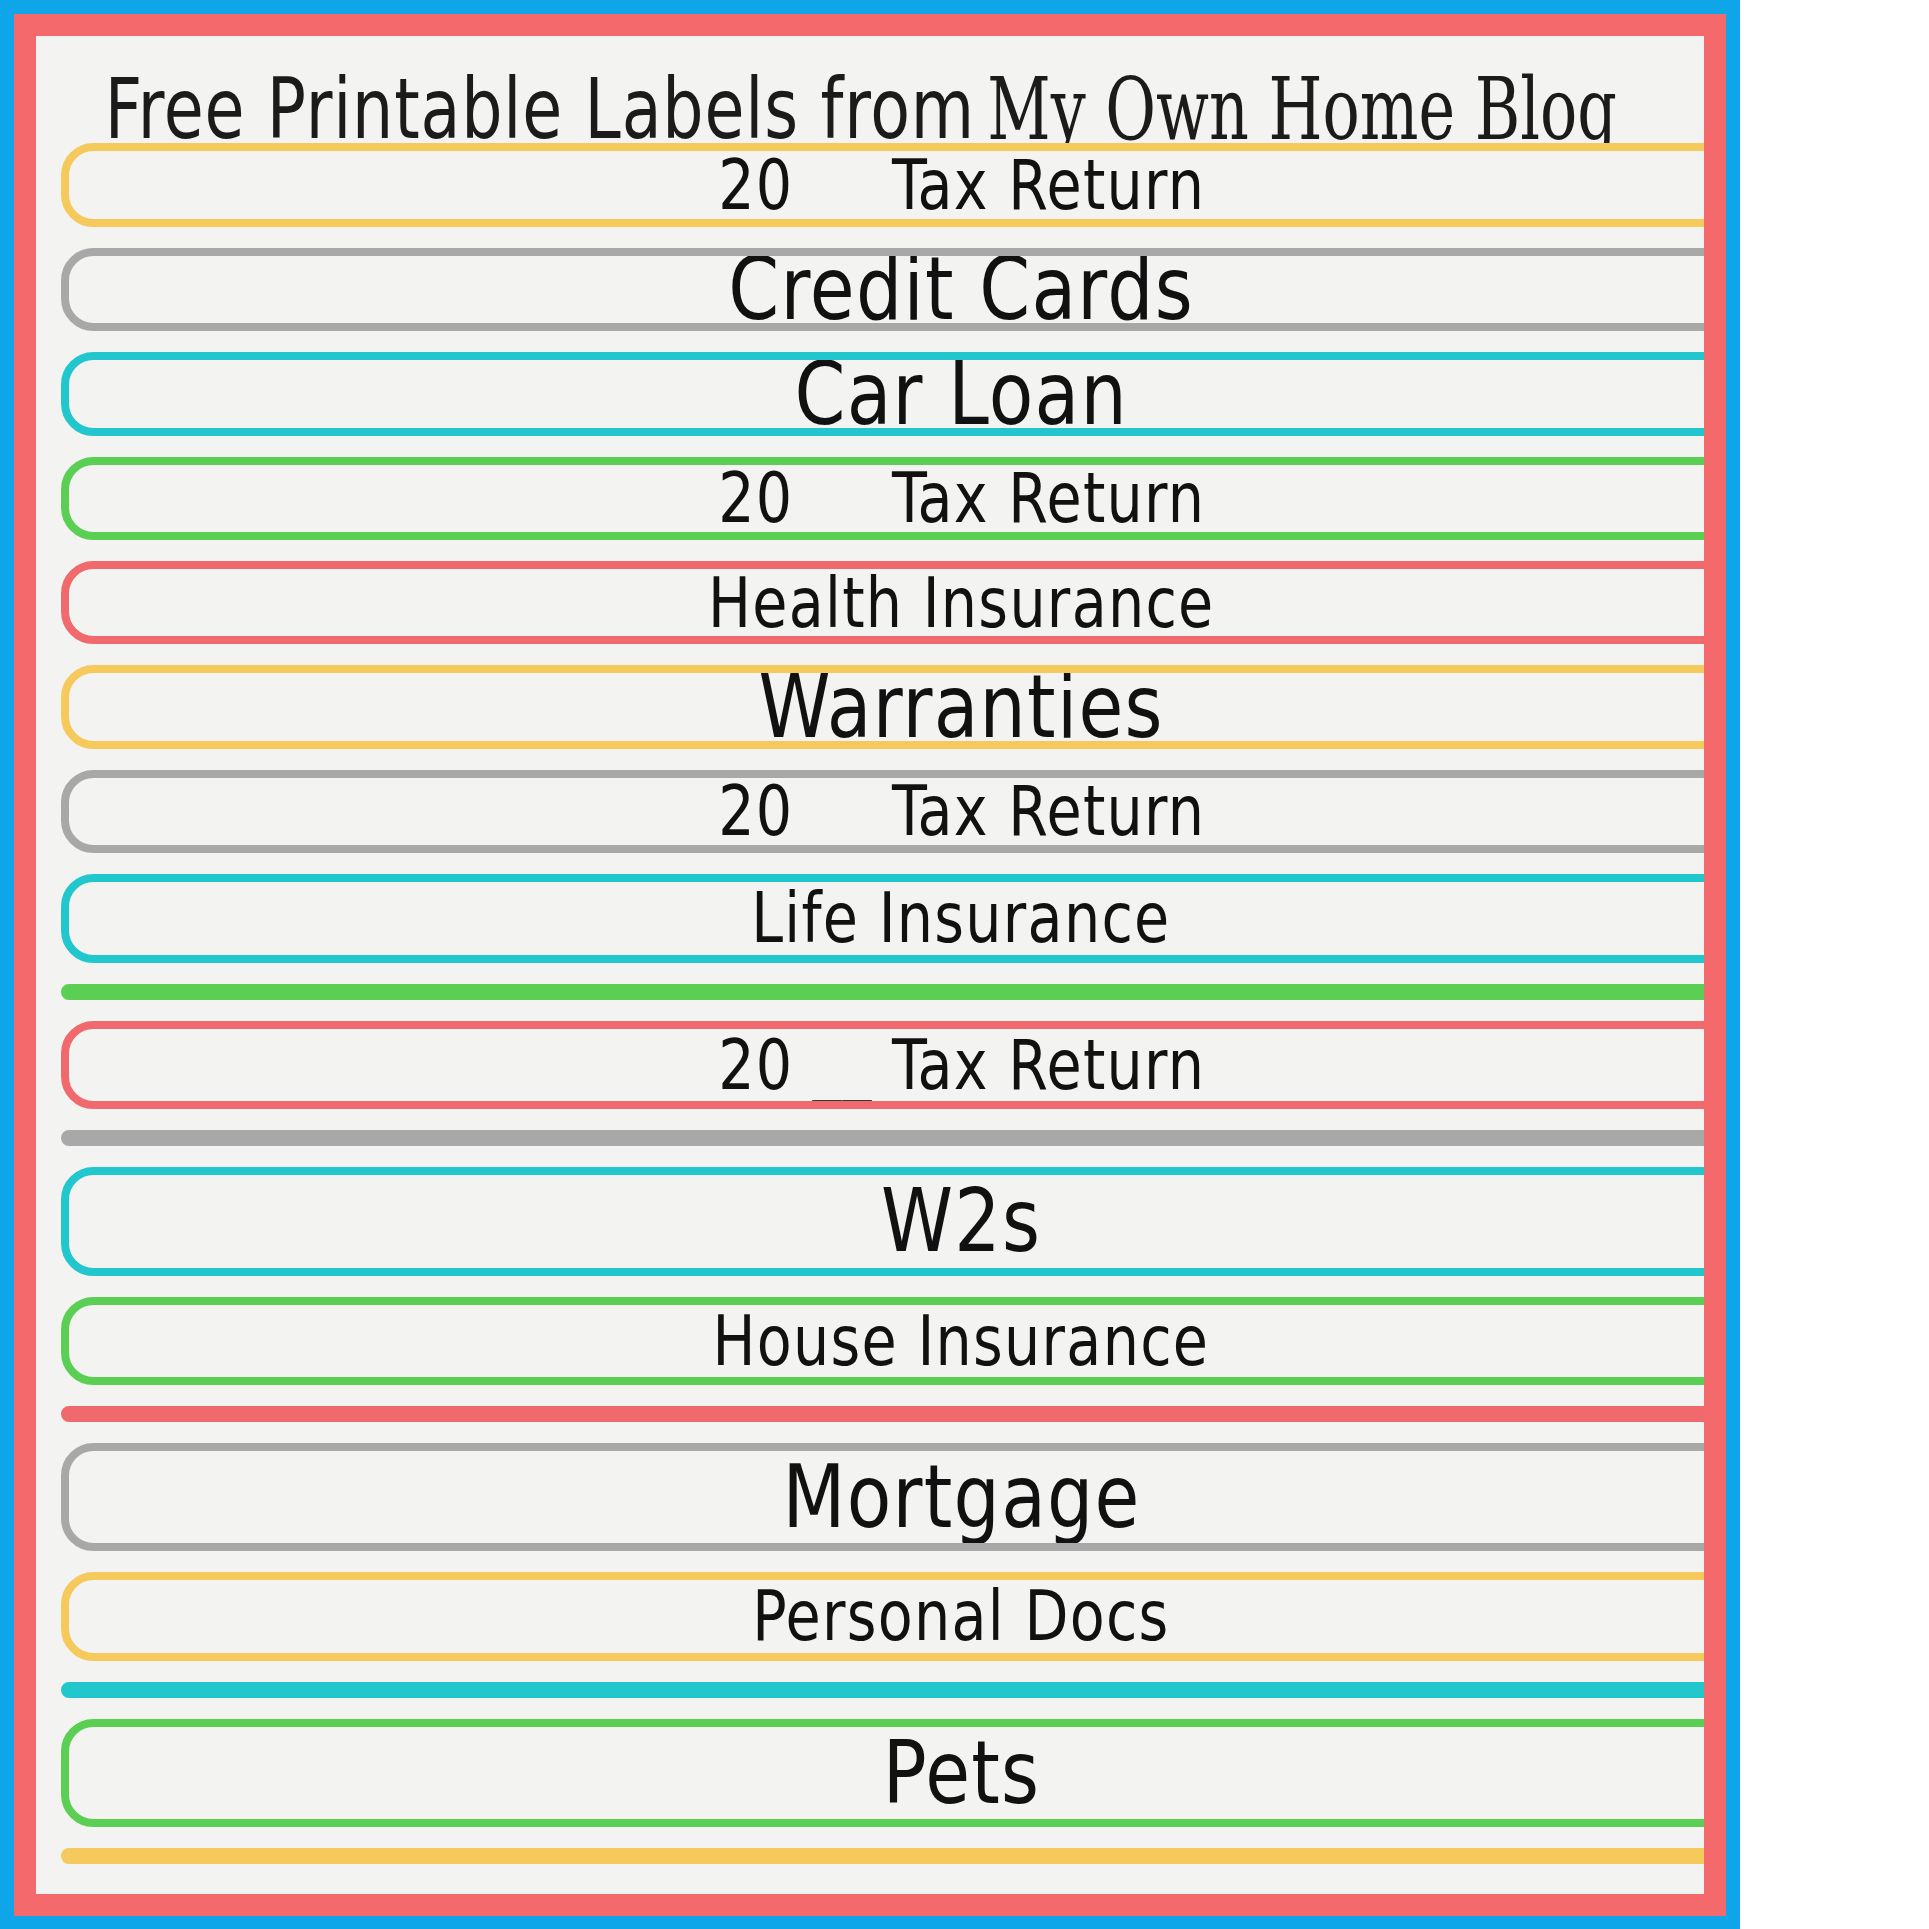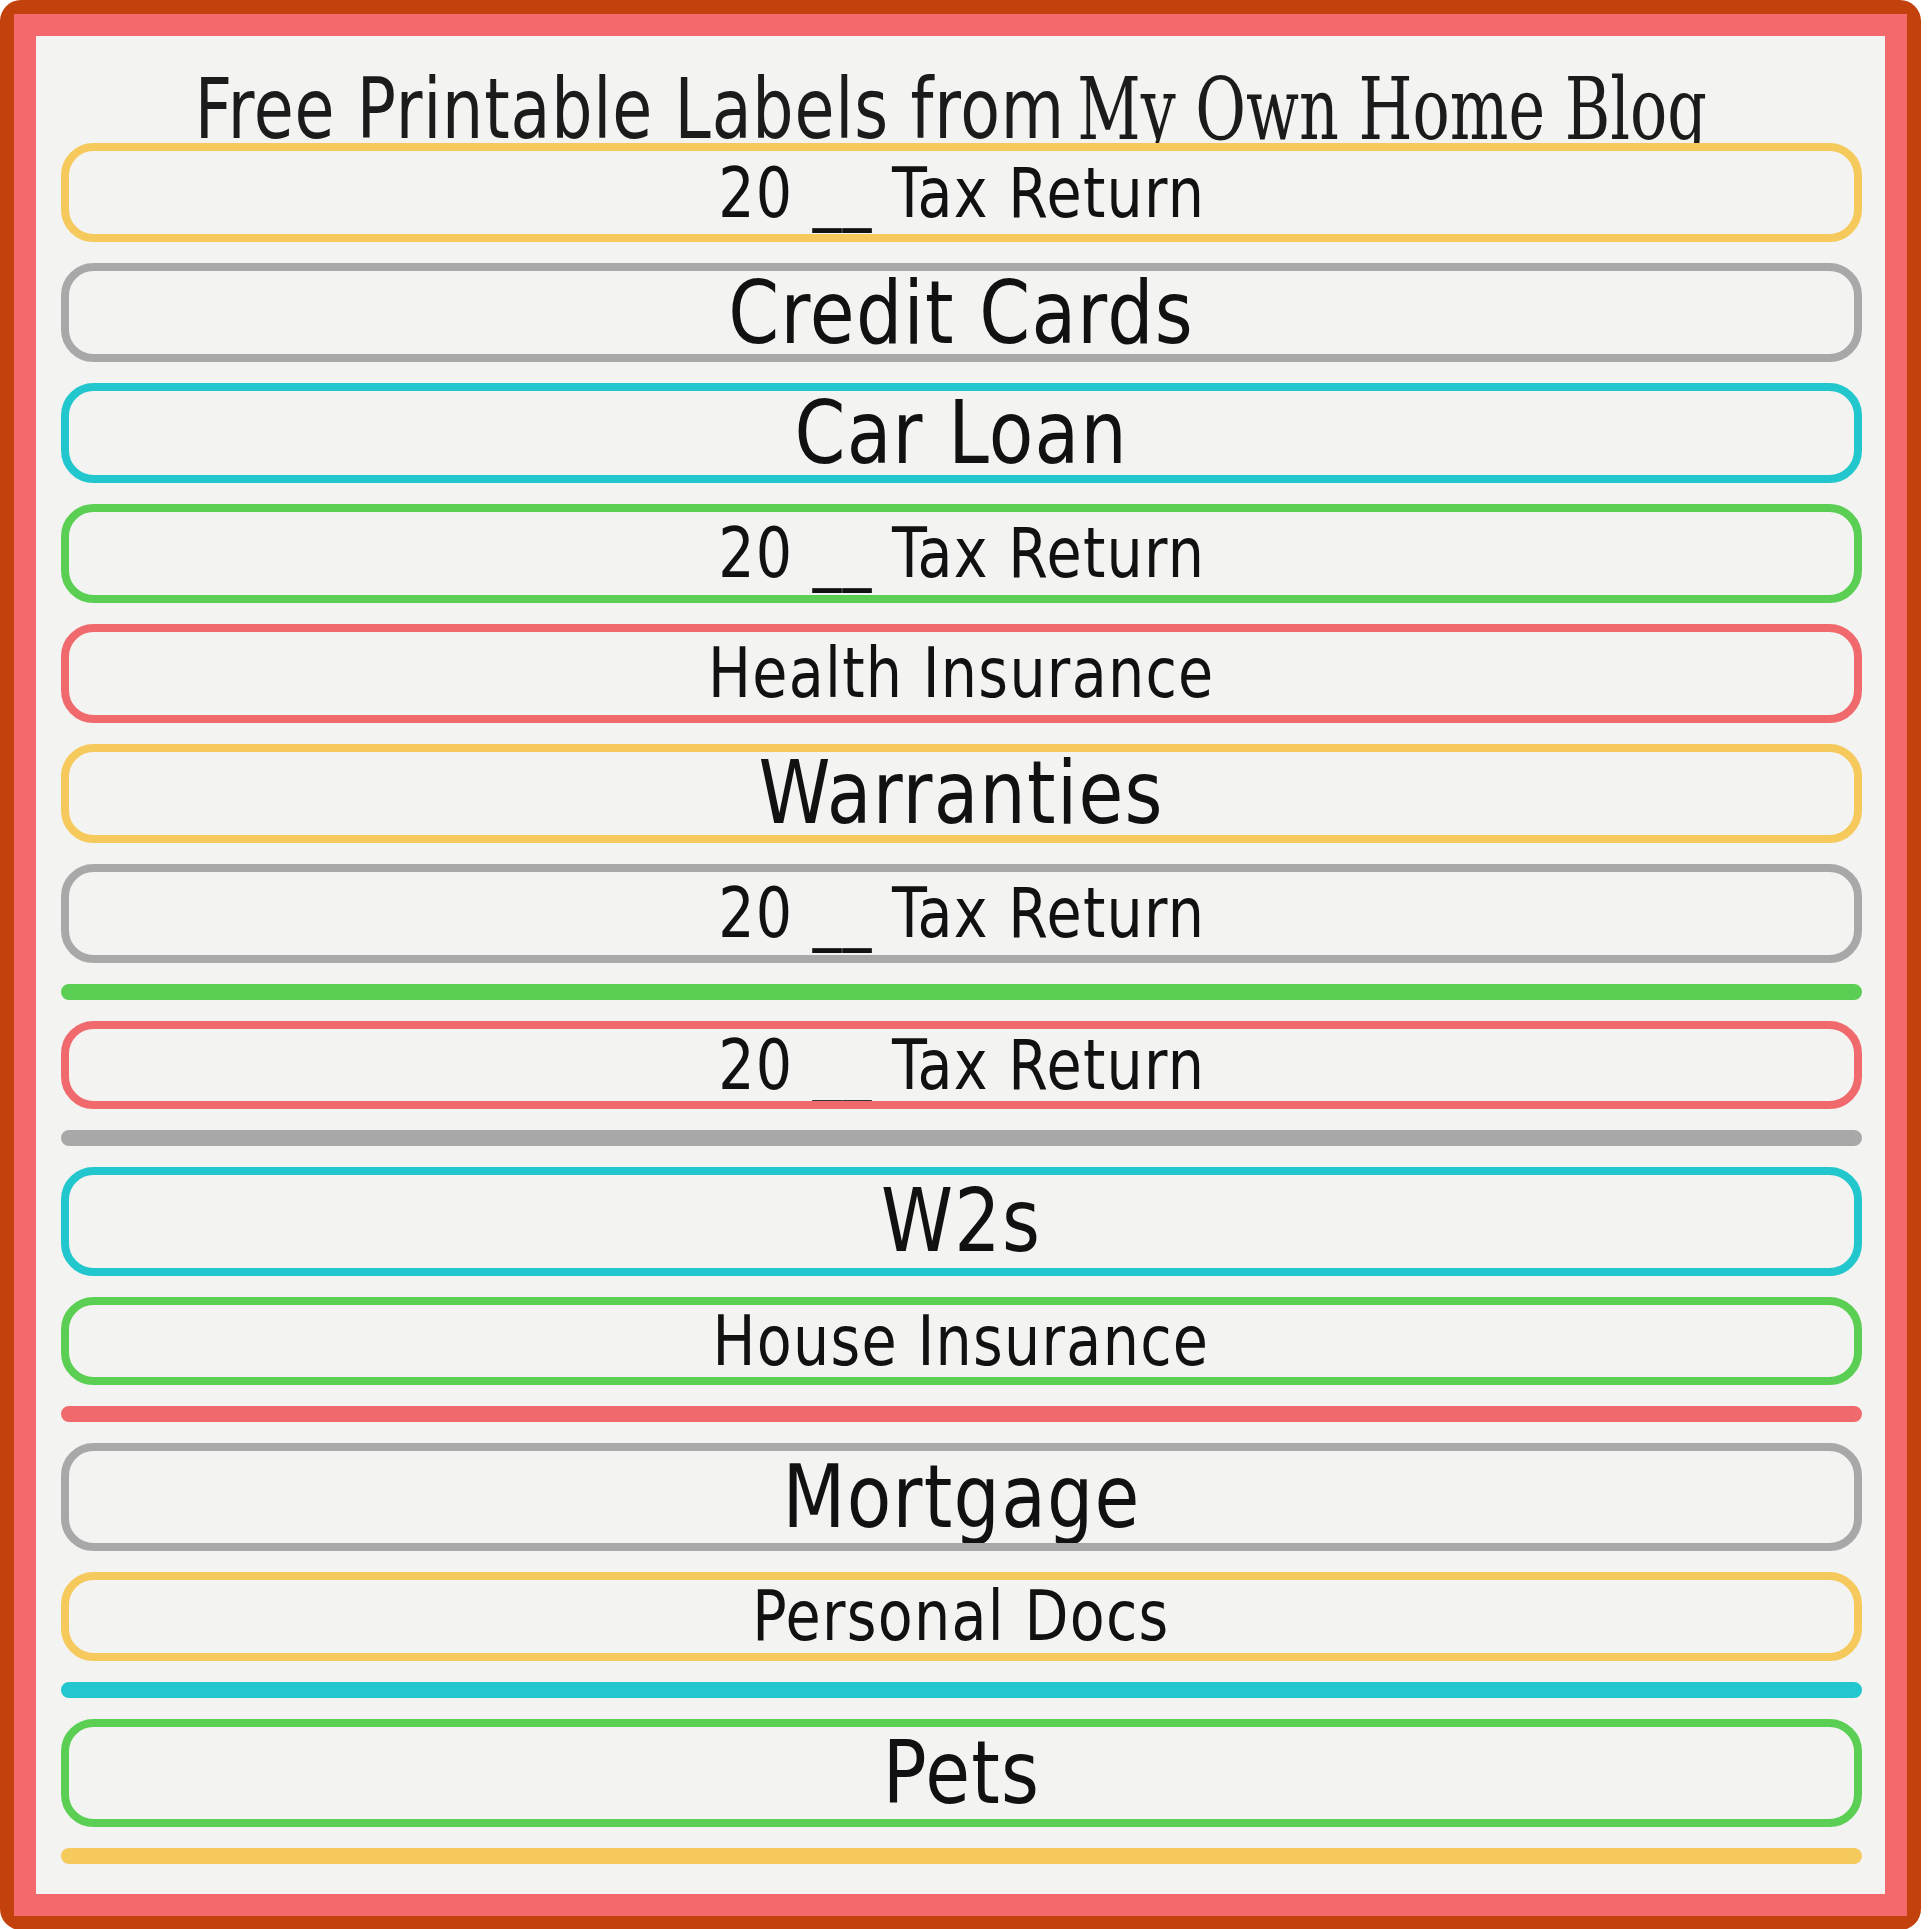--- a/index.html
+++ b/index.html
@@ -10,26 +10,25 @@
   body {
     width: 1930px;
     height: 1930px;
     overflow: hidden;
     font-family: "Liberation Sans", sans-serif;
   }
 
   
   #page {
     position: relative;
-    width: 1921px;
+    width: 1740px;
     height: 1930px;
     box-sizing: border-box;
-    background: #c2410c;          
+    background: #0ea5e9;          
     padding: 14.3px;
-    border-radius: 21px;
   }
   #coral-frame {
     position: relative;
     width: 100%;
     height: 100%;
     box-sizing: border-box;
     background: #F4696C;          
     padding: 22px;
   }
   #sheet {
@@ -149,20 +148,23 @@
           </div>
           <div class="label-box c-coral">
             <span class="label-text sz-medium">Health Insurance</span>
           </div>
           <div class="label-box c-yellow">
             <span class="label-text sz-large">Warranties</span>
           </div>
           <div class="label-box c-gray">
             <span class="label-text sz-medium">20 __ Tax Return</span>
           </div>
+          <div class="label-box c-teal">
+            <span class="label-text sz-medium">Life Insurance</span>
+          </div>
           <div class="label-box c-green"></div>
           <div class="label-box c-coral">
             <span class="label-text sz-medium">20 __ Tax Return</span>
           </div>
           <div class="label-box c-gray"></div>
           <div class="label-box c-teal">
             <span class="label-text sz-large">W2s</span>
           </div>
           <div class="label-box c-green">
             <span class="label-text sz-medium">House Insurance</span>

